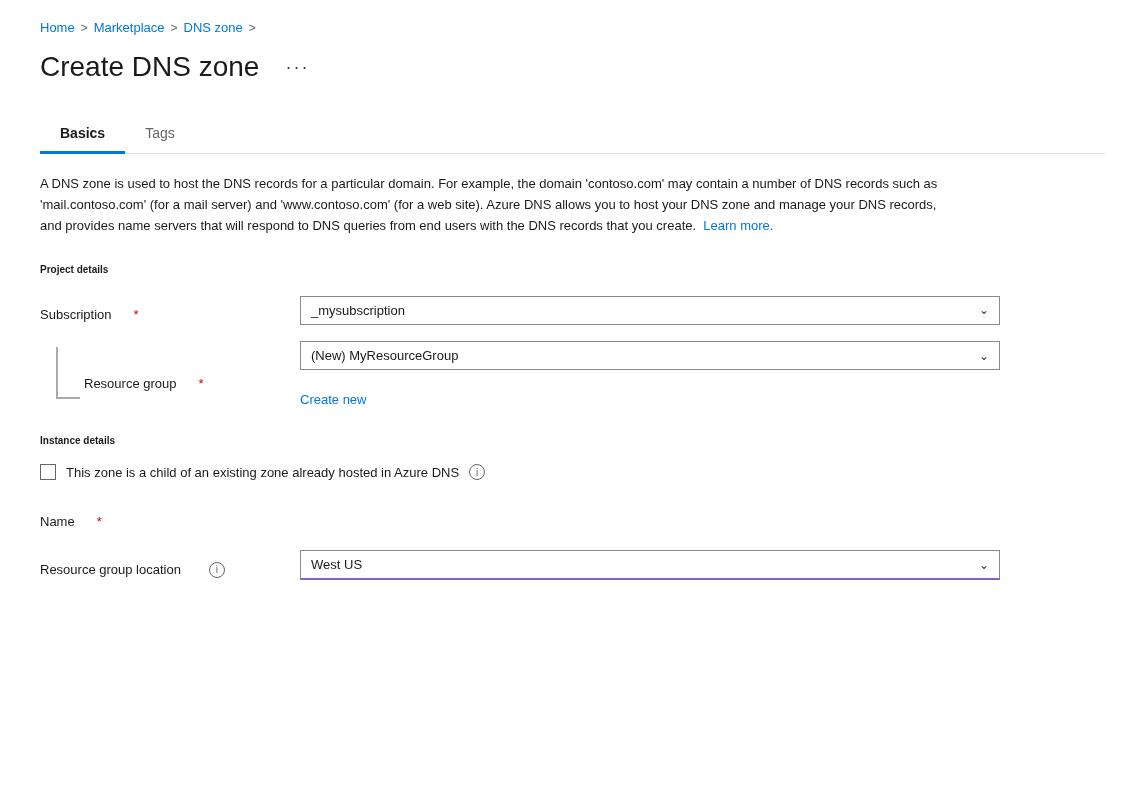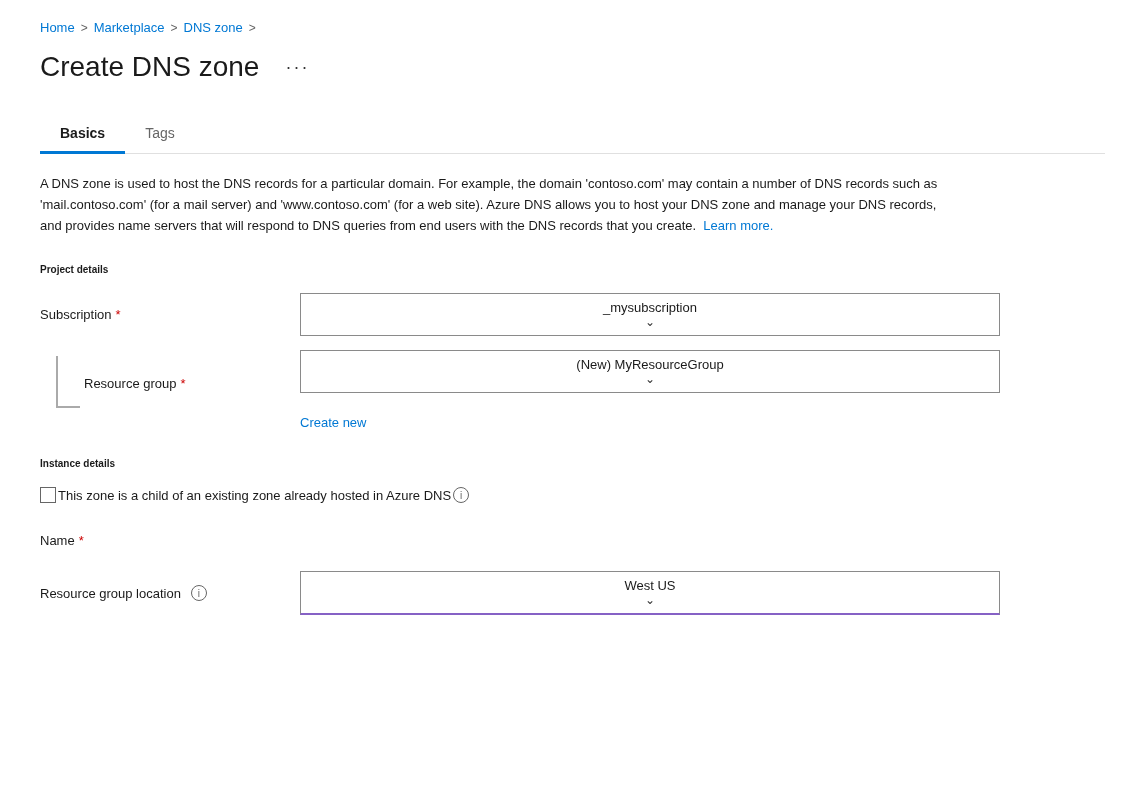--- a/index.html
+++ b/index.html
@@ -98,22 +98,23 @@
       align-items: center;
       margin-bottom: 14px;
       min-height: 34px;
     }
     .form-label {
       width: 260px;
       font-size: 13px;
       color: #1a1a1a;
       display: flex;
       align-items: center;
-      gap: 4px;
+      gap: 22px;
       flex-shrink: 0;
+      margin-top: 9px;
     }
     .required-star {
       color: #c00;
       font-size: 13px;
     }
     .form-control-wrapper {
       flex: 1;
       max-width: 700px;
     }
     
@@ -122,39 +123,38 @@
       align-items: center;
       justify-content: space-between;
       border: 1px solid #8a8a8a;
       padding: 6px 10px;
       cursor: pointer;
       background: #fff;
       width: 100%;
       font-size: 13px;
       color: #1a1a1a;
       user-select: none;
-      flex-direction: column;
     }
     .dropdown-chevron {
       font-size: 12px;
       color: #333;
     }
     .create-new-link {
       display: inline-block;
       margin-top: 22px;
       color: #0078d4;
       font-size: 13px;
       cursor: pointer;
       text-decoration: none;
     }
     
     .checkbox-row {
       display: flex;
       align-items: center;
-      gap: 2px;
+      gap: 10px;
       margin-bottom: 20px;
     }
     .checkbox-box {
       width: 16px;
       height: 16px;
       border: 1px solid #666;
       background: #fff;
       flex-shrink: 0;
       cursor: pointer;
     }

